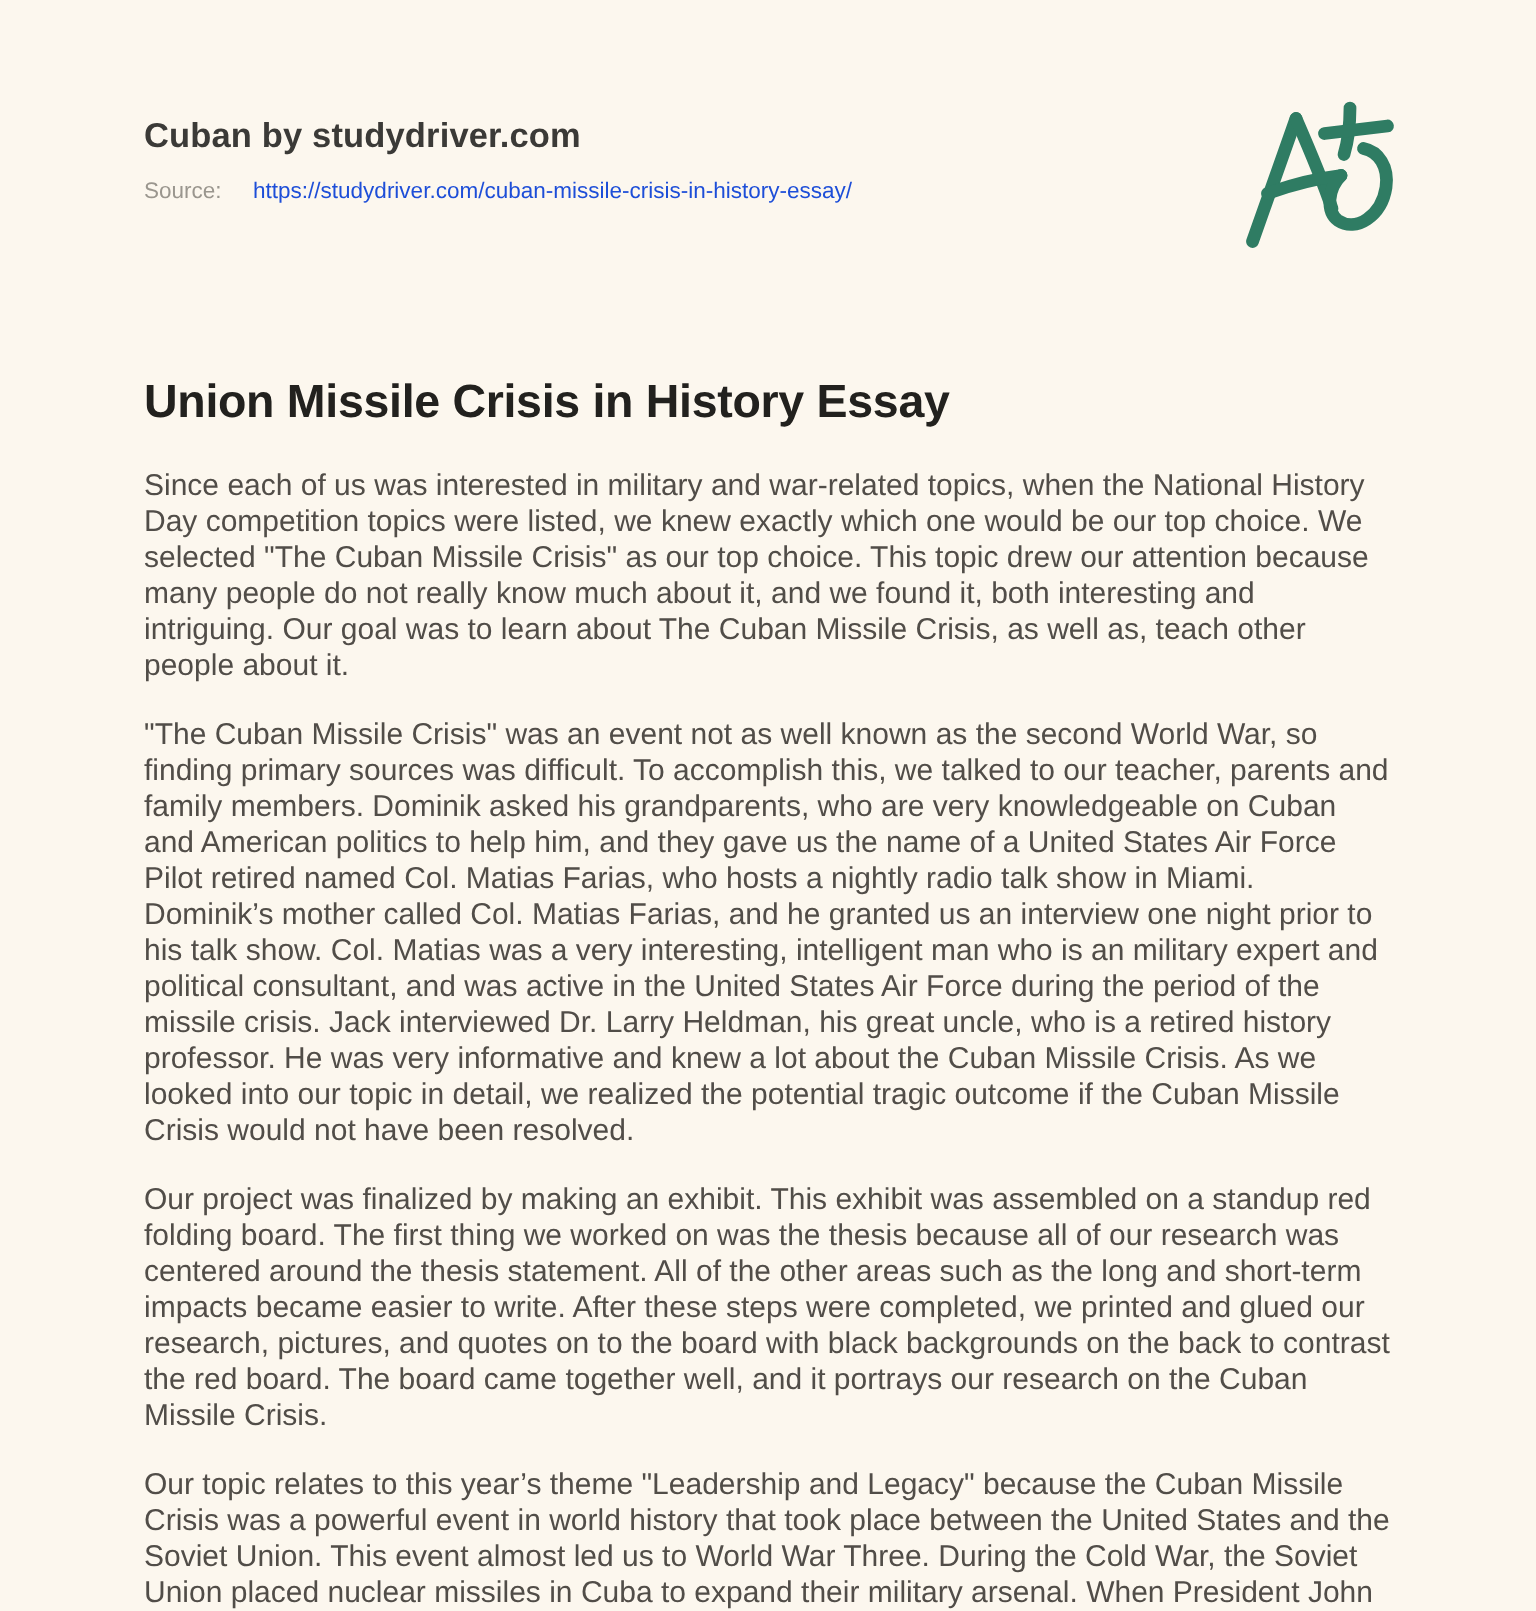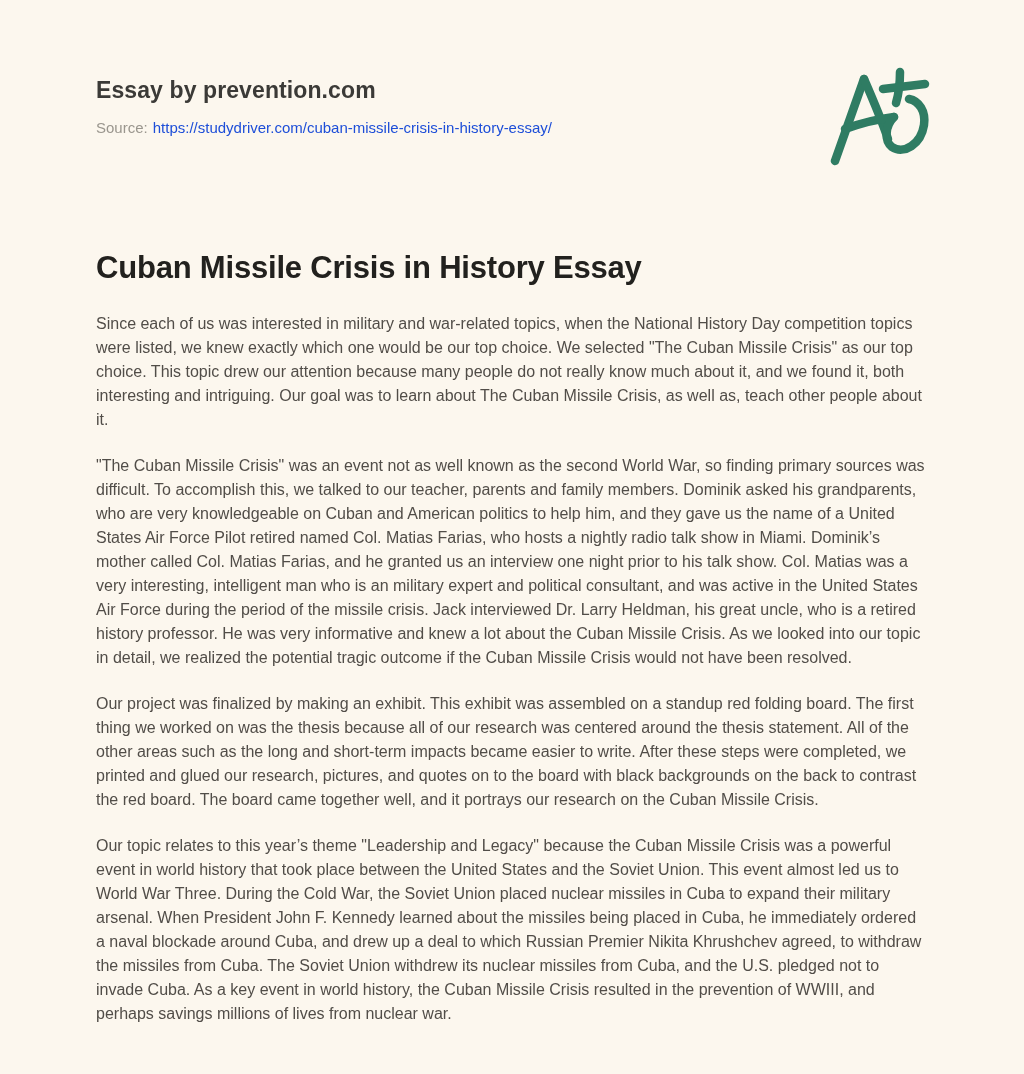--- a/index.html
+++ b/index.html
@@ -30,21 +30,21 @@
     color: #3b3a37;
     letter-spacing: 0.1px;
   }
   .source-line {
     margin-top: 14px;
     font-size: 15px;
     line-height: 20px;
     color: #9a968e;
   }
   .source-label {
-    margin-right: 5px;
+    margin-right: 21px;
   }
   .source-link {
     color: #1d4ed8;
     text-decoration: none;
     cursor: pointer;
   }
   .logo {
     position: absolute;
     top: -10px;
     right: -6px;
@@ -58,34 +58,34 @@
     line-height: 36px;
     font-weight: 700;
     color: #22211e;
     letter-spacing: -0.2px;
   }
   .body-copy {
     margin-top: 26px;
   }
   .body-copy p {
     margin: 0 0 22px 0;
-    font-size: 16px;
+    font-size: 20px;
     line-height: 24px;
     color: #514d48;
   }
   .body-copy p:last-child { margin-bottom: 4px; }
 </style>
 </head>
 <body>
 
 <div class="page">
 
   <div class="header">
     <div class="header-left">
-      <div class="byline">Essay by prevention.com</div>
+      <div class="byline">Cuban by studydriver.com</div>
       <div class="source-line">
         <span class="source-label">Source:</span><a class="source-link" href="#" title="https://studydriver.com/cuban-missile-crisis-in-history-essay/">https://studydriver.com/cuban-missile-crisis-in-history-essay/</a>
       </div>
     </div>
 
     <div class="logo">
       <svg viewBox="0 0 104 100" width="104" height="100">
         <g fill="none" stroke="#2f7c63" stroke-width="8.5" stroke-linecap="round" stroke-linejoin="round">
 
           <path d="M5,95 L34,13"></path>
@@ -97,21 +97,21 @@
           <path d="M70,6 C70,18 69,27 66,37"></path>
 
           <path d="M53,23 L95,18"></path>
 
           <path d="M64,51 C55,60 54,75 62,81 C74,89 91,78 94,59 C96,45 89,35 79,33"></path>
         </g>
       </svg>
     </div>
   </div>
 
-  <h1 class="title">Cuban Missile Crisis in History Essay</h1>
+  <h1 class="title">Union Missile Crisis in History Essay</h1>
 
   <div class="body-copy">
     <p>Since each of us was interested in military and war-related topics, when the National History Day competition topics were listed, we knew exactly which one would be our top choice. We selected "The Cuban Missile Crisis" as our top choice. This topic drew our attention because many people do not really know much about it, and we found it, both interesting and intriguing. Our goal was to learn about The Cuban Missile Crisis, as well as, teach other people about it.</p>
     <p>"The Cuban Missile Crisis" was an event not as well known as the second World War, so finding primary sources was difficult. To accomplish this, we talked to our teacher, parents and family members. Dominik asked his grandparents, who are very knowledgeable on Cuban and American politics to help him, and they gave us the name of a United States Air Force Pilot retired named Col. Matias Farias, who hosts a nightly radio talk show in Miami. Dominik’s mother called Col. Matias Farias, and he granted us an interview one night prior to his talk show. Col. Matias was a very interesting, intelligent man who is an military expert and political consultant, and was active in the United States Air Force during the period of the missile crisis. Jack interviewed Dr. Larry Heldman, his great uncle, who is a retired history professor. He was very informative and knew a lot about the Cuban Missile Crisis. As we looked into our topic in detail, we realized the potential tragic outcome if the Cuban Missile Crisis would not have been resolved.</p>
     <p>Our project was finalized by making an exhibit. This exhibit was assembled on a standup red folding board. The first thing we worked on was the thesis because all of our research was centered around the thesis statement. All of the other areas such as the long and short-term impacts became easier to write. After these steps were completed, we printed and glued our research, pictures, and quotes on to the board with black backgrounds on the back to contrast the red board. The board came together well, and it portrays our research on the Cuban Missile Crisis.</p>
     <p>Our topic relates to this year’s theme "Leadership and Legacy" because the Cuban Missile Crisis was a powerful event in world history that took place between the United States and the Soviet Union. This event almost led us to World War Three. During the Cold War, the Soviet Union placed nuclear missiles in Cuba to expand their military arsenal. When President John F. Kennedy learned about the missiles being placed in Cuba, he immediately ordered a naval blockade around Cuba, and drew up a deal to which Russian Premier Nikita Khrushchev agreed, to withdraw the missiles from Cuba. The Soviet Union withdrew its nuclear missiles from Cuba, and the U.S. pledged not to invade Cuba. As a key event in world history, the Cuban Missile Crisis resulted in the prevention of WWIII, and perhaps savings millions of lives from nuclear war.</p>
   </div>
 
 </div>
 

